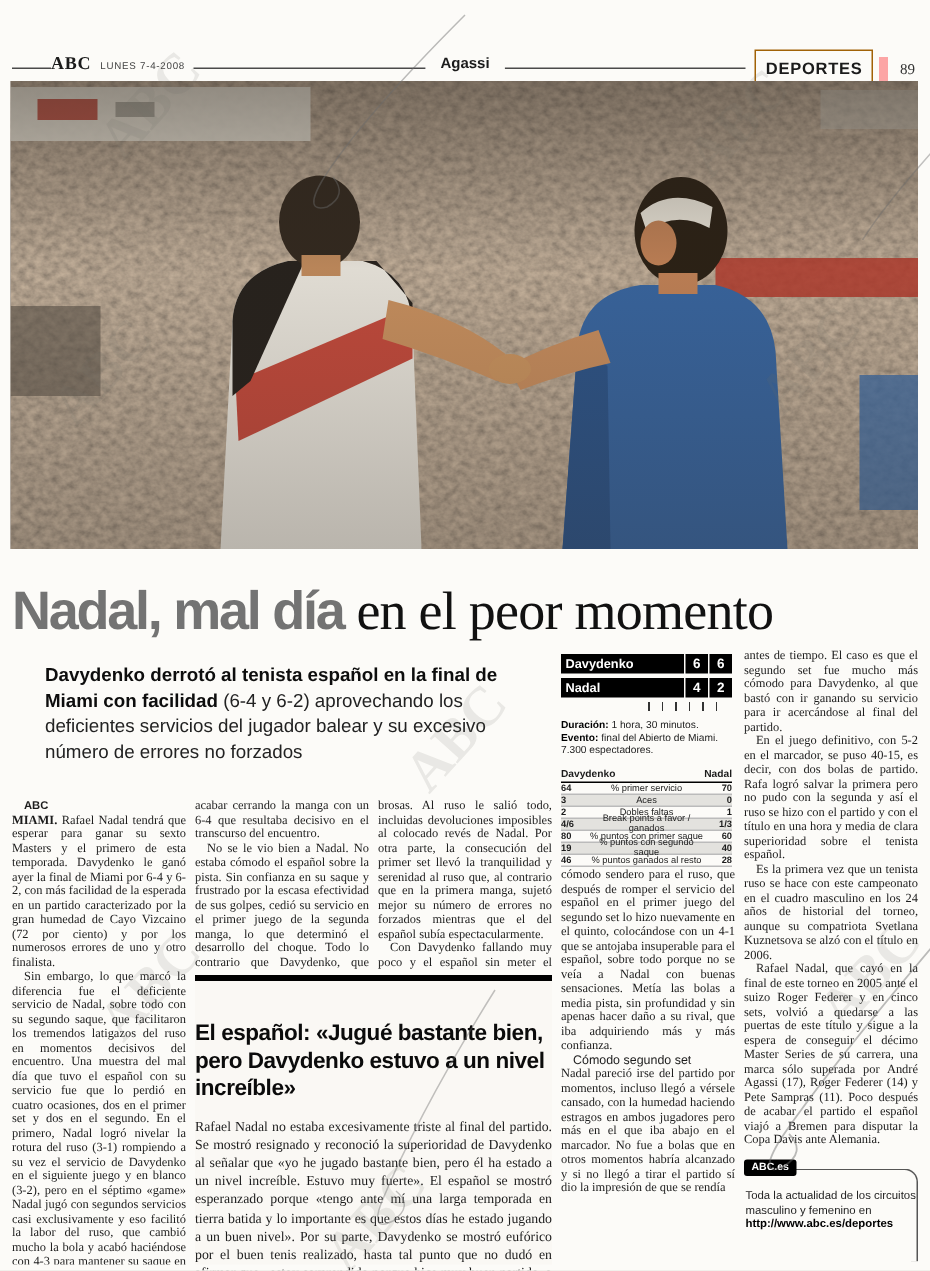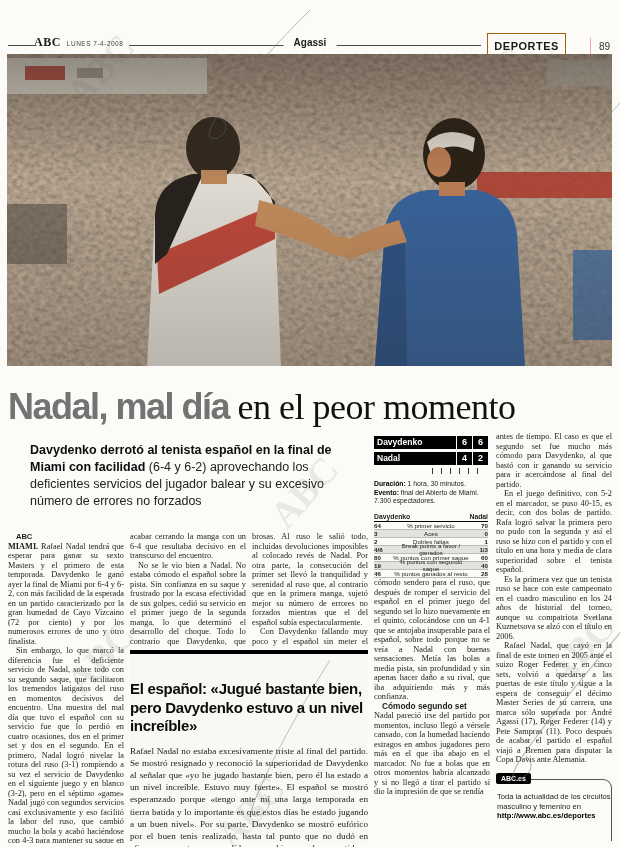--- a/index.html
+++ b/index.html
@@ -10,22 +10,22 @@
   
   .hdr-line{position:absolute;left:8px;right:8px;top:45px;height:1px;background:#4a4a4a}
   .hdr-left{position:absolute;left:34px;top:35px;background:#fcfbf8;padding:0 6px 2px 0;display:flex;align-items:baseline;gap:6px}
   .hdr-abc{font-family:"Liberation Serif",serif;font-weight:bold;font-size:12px;letter-spacing:.5px}
   .hdr-date{font-family:"Liberation Sans",sans-serif;font-size:6.5px;color:#444;letter-spacing:.5px}
   .hdr-center{position:absolute;left:50%;transform:translateX(-50%);top:37px;background:#fcfbf8;
               padding:0 10px;font-family:"Liberation Sans",sans-serif;font-weight:bold;font-size:10px}
   .hdr-right{position:absolute;right:8px;top:33px;background:#fcfbf8;padding-left:6px;display:flex;align-items:center;gap:0}
   .hdr-deportes{font-family:"Liberation Sans",sans-serif;font-weight:bold;font-size:11px;
                 border:1px solid #a16207;padding:6px 6px;letter-spacing:.5px}
-  .hdr-pageno{font-family:Liberation Sans, sans-serif;font-size:10px;color:#333;
-              border-left:1px solid #fca5a5;padding:3px 2px 3px 8px;margin-left:24px}
+  .hdr-pageno{font-family:Liberation Serif, serif;font-size:10px;color:#333;
+              border-left:6px solid #fca5a5;padding:3px 2px 3px 8px;margin-left:4px}
 
   
   .photo{position:absolute;left:7px;top:54px;width:605px;height:312px;overflow:hidden;background:#6d635a}
   .photo svg{display:block}
   .caption-row{position:absolute;left:8px;top:370px;width:604px;display:flex;justify-content:space-between;align-items:baseline}
   .caption{font-family:"Liberation Sans",sans-serif;font-size:8px;color:#222}
   .credit{font-family:"Liberation Sans",sans-serif;font-size:6px;color:#555}
 
   
   .headline{position:absolute;left:8px;top:386px;width:604px;white-space:nowrap}
@@ -61,21 +61,21 @@
        color:#1c1c1c;overflow:hidden}
   .col p{text-indent:8px;margin:0}
   .col p.noindent{text-indent:0}
   .col1{left:8px;top:532px;height:311px}
   .col2{left:130px;top:532px;height:114px}
   .col3{left:252px;top:532px;height:114px}
   .col4{left:374px;top:578px;height:265px}
   .col5{left:496px;top:432px;height:332px}
   .byline{font-family:"Liberation Sans",sans-serif;font-weight:bold;font-size:7.5px;margin-bottom:2px;text-indent:0}
   .dateline{font-weight:bold}
-  .subhead{font-family:"Liberation Sans",sans-serif;font-weight:bold;font-size:8.3px;margin:3px 0 1px;text-indent:0}
+  .subhead{font-family:"Liberation Sans",sans-serif;font-weight:normal;font-size:8.3px;margin:3px 0 1px;text-indent:0}
 
   
   .quotebox{position:absolute;left:130px;top:650px;width:238px;height:193px;background:#faf8f4}
   .qb-bar{height:4px;background:#000}
   .qb-title{font-family:"Liberation Sans",sans-serif;font-weight:bold;font-size:15px;line-height:18.5px;
             letter-spacing:-.3px;color:#0b0b0b;margin-top:26px}
   .qb-body{font-size:9.2px;line-height:12.2px;text-align:justify;color:#1c1c1c;margin-top:9px}
 
   
   .abcbox{position:absolute;left:496px;top:779px;width:116px;height:62px;

